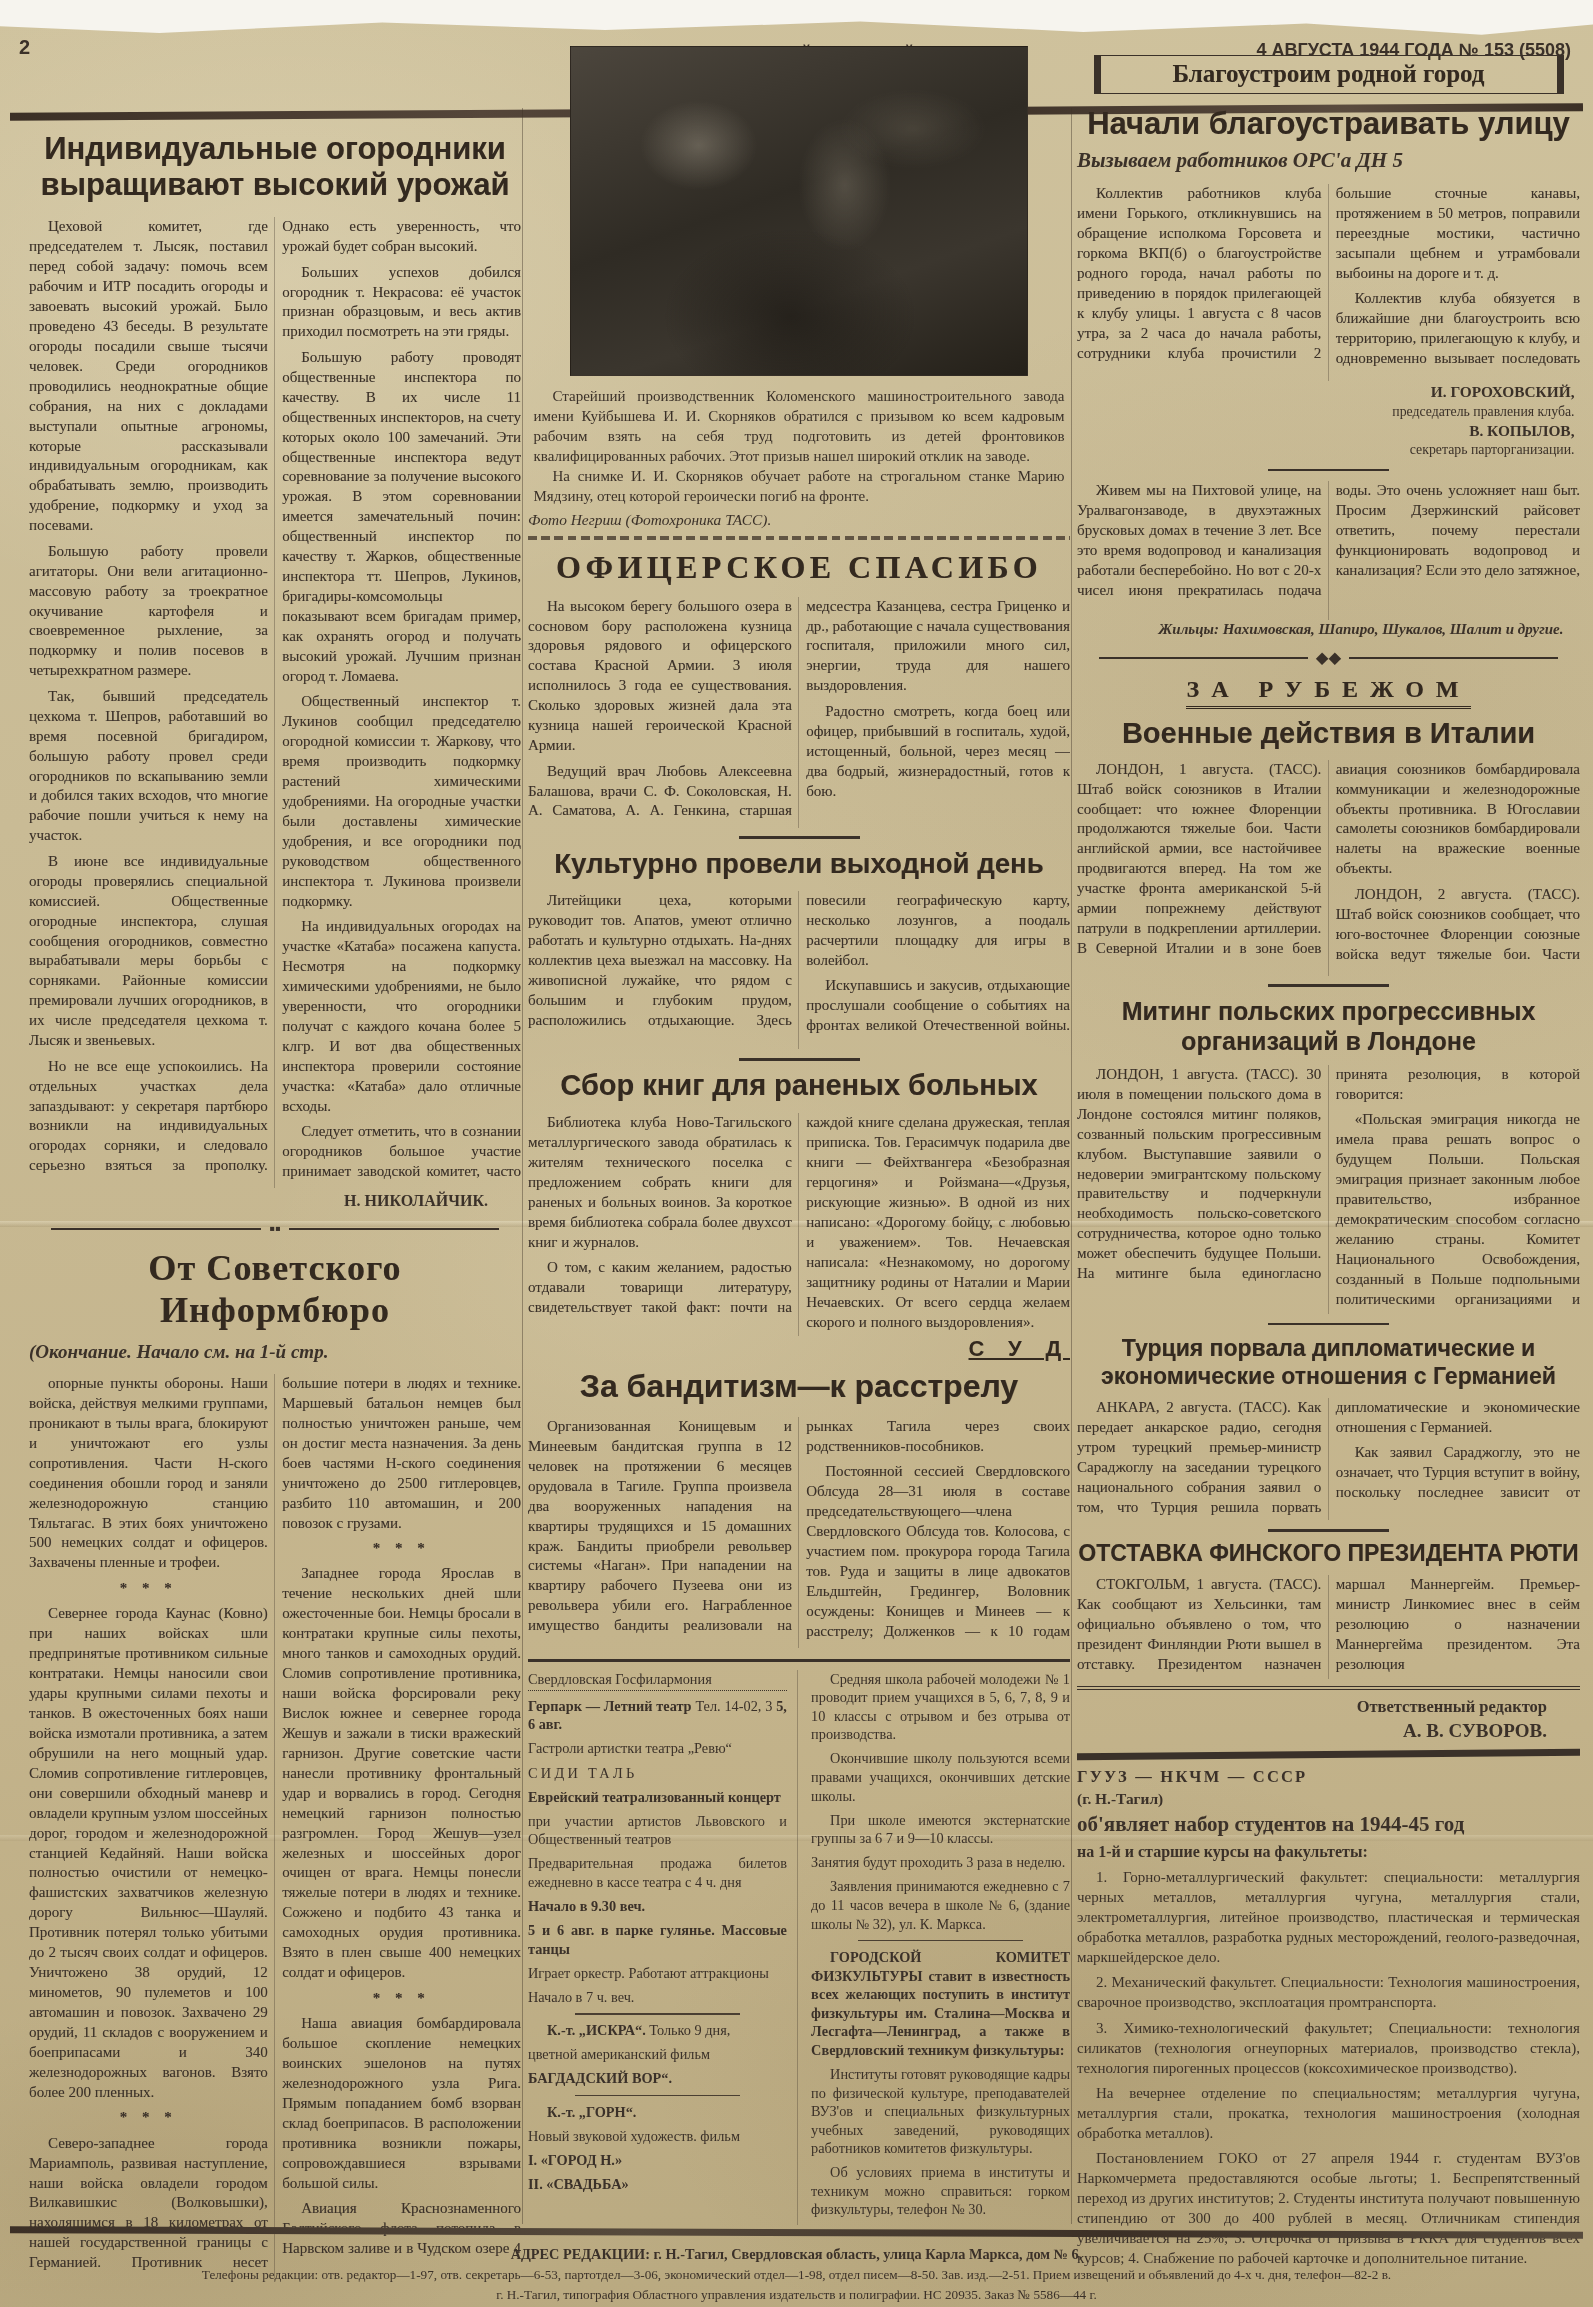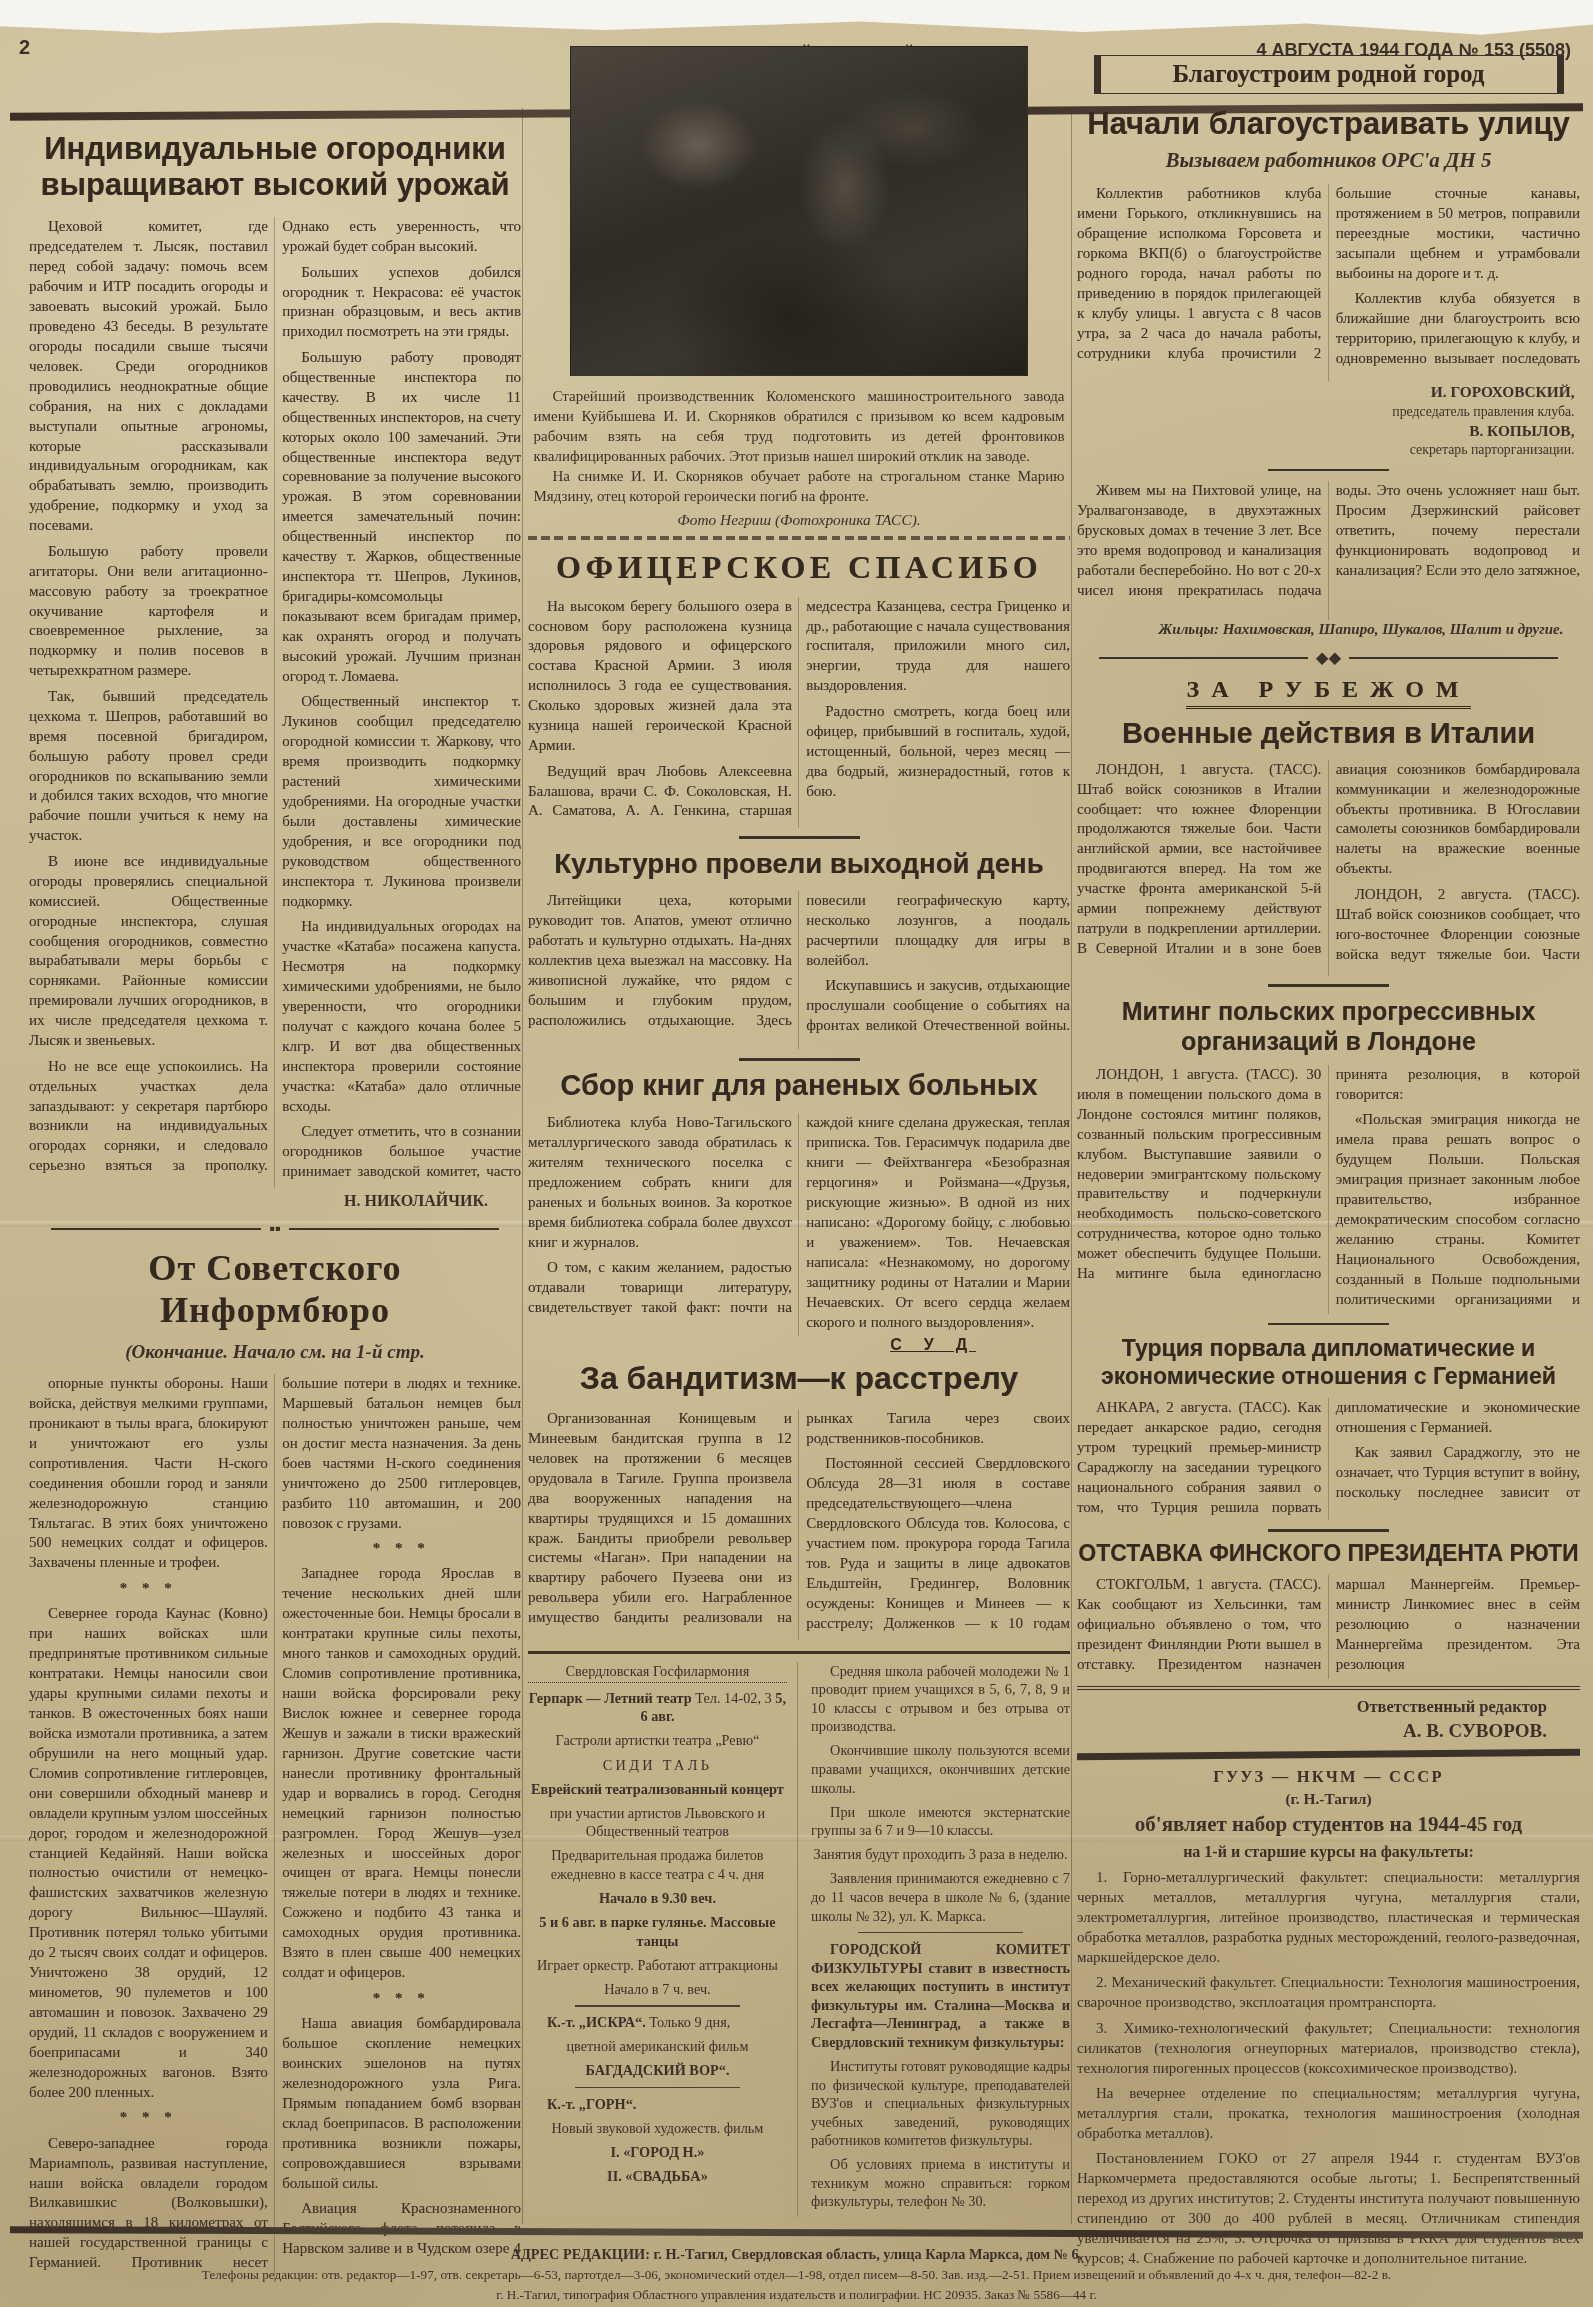--- a/index.html
+++ b/index.html
@@ -32,30 +32,30 @@
   .orn .d{font-size:16.5px;color:#3a3129;}
   .photo{width:456px;height:328px;margin:0 auto;border:1.1px solid rgba(40,32,24,.45);
     background:
       radial-gradient(ellipse 94px 72px at 28% 30%, rgba(205,195,175,.30), transparent 62%),
       radial-gradient(ellipse 77px 110px at 60% 42%, rgba(185,175,155,.25), transparent 60%),
       radial-gradient(ellipse 121px 66px at 75% 25%, rgba(160,150,130,.20), transparent 60%),
       radial-gradient(ellipse 176px 121px at 48% 82%, rgba(20,17,13,.55), transparent 72%),
       linear-gradient(160deg,#4c463d,#2f2b24 45%,#3b362e 70%,#242019);}
   .adbox{border-top:3.3px solid #3a3129;padding-top:7.7px;}
   .ad p{font-size:14.3px;line-height:1.3;}
-  .ctr{text-align:center;text-indent:0!important;}
+  .ctr{text-indent:0!important;}
   .big{font-size:19px;font-weight:bold;}
   .huge{font-size:22px;font-weight:normal;letter-spacing:3.3px;}
   .bold{font-weight:bold;}
   .it{font-style:italic;}
   .bar{height:6.6px;background:#3a3129;transform:skewY(-.5deg);margin:7.7px 0;}
   .dbl{border-top:1.7px solid #3a3129;border-bottom:1.7px solid #3a3129;height:2.2px;margin:6.6px 0;}
   .footer-line{text-align:center;text-indent:0;font-size:14.3px;line-height:1.5;margin:0;}
-  .kicker{font-family:"Liberation Sans",sans-serif;font-weight:bold;letter-spacing:8.8px;font-size:16px;
-    text-align:right;padding-right:94px;text-decoration:underline;color:#33291f;}
+  .kicker{font-family:"Liberation Sans",sans-serif;font-weight:bold;letter-spacing:8.8px;font-size:22px;
+    text-align:right;text-decoration:underline;color:#33291f;}
   .boxhead{border:1.7px solid #3a3129;border-left-width:7.7px;border-right-width:7.7px;padding:4.4px 5.5px;margin:0 16.5px;}
 </style>
 </head>
 <body>
 
 <div id="page">
   <div class="tear"></div>
   <div class="crease" style="top:1221px"></div>
   <div class="crease" style="top:1835px;opacity:.6"></div>
 

